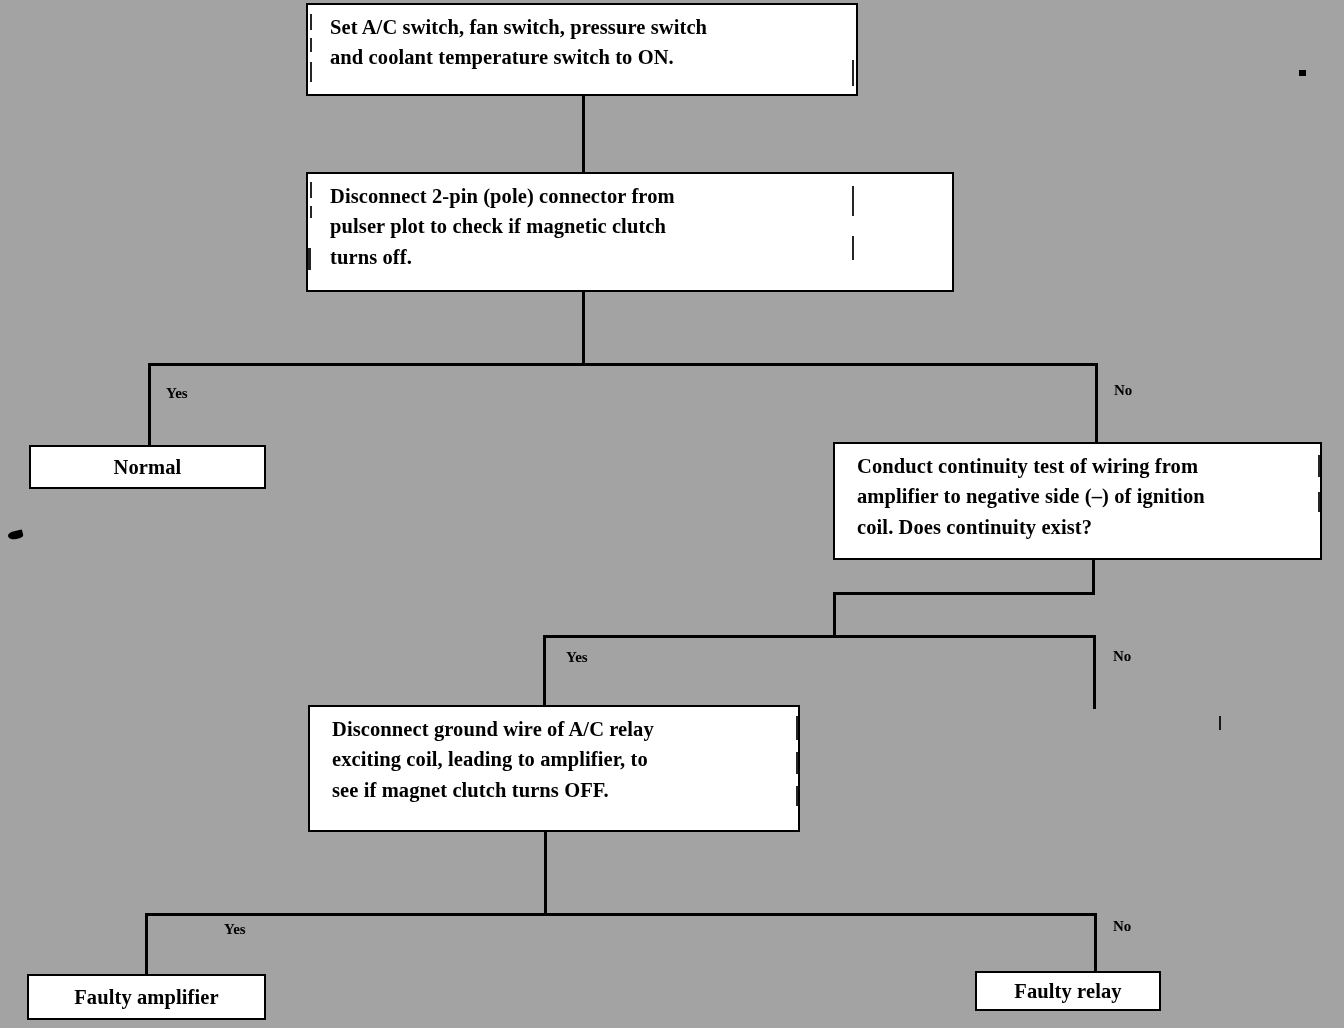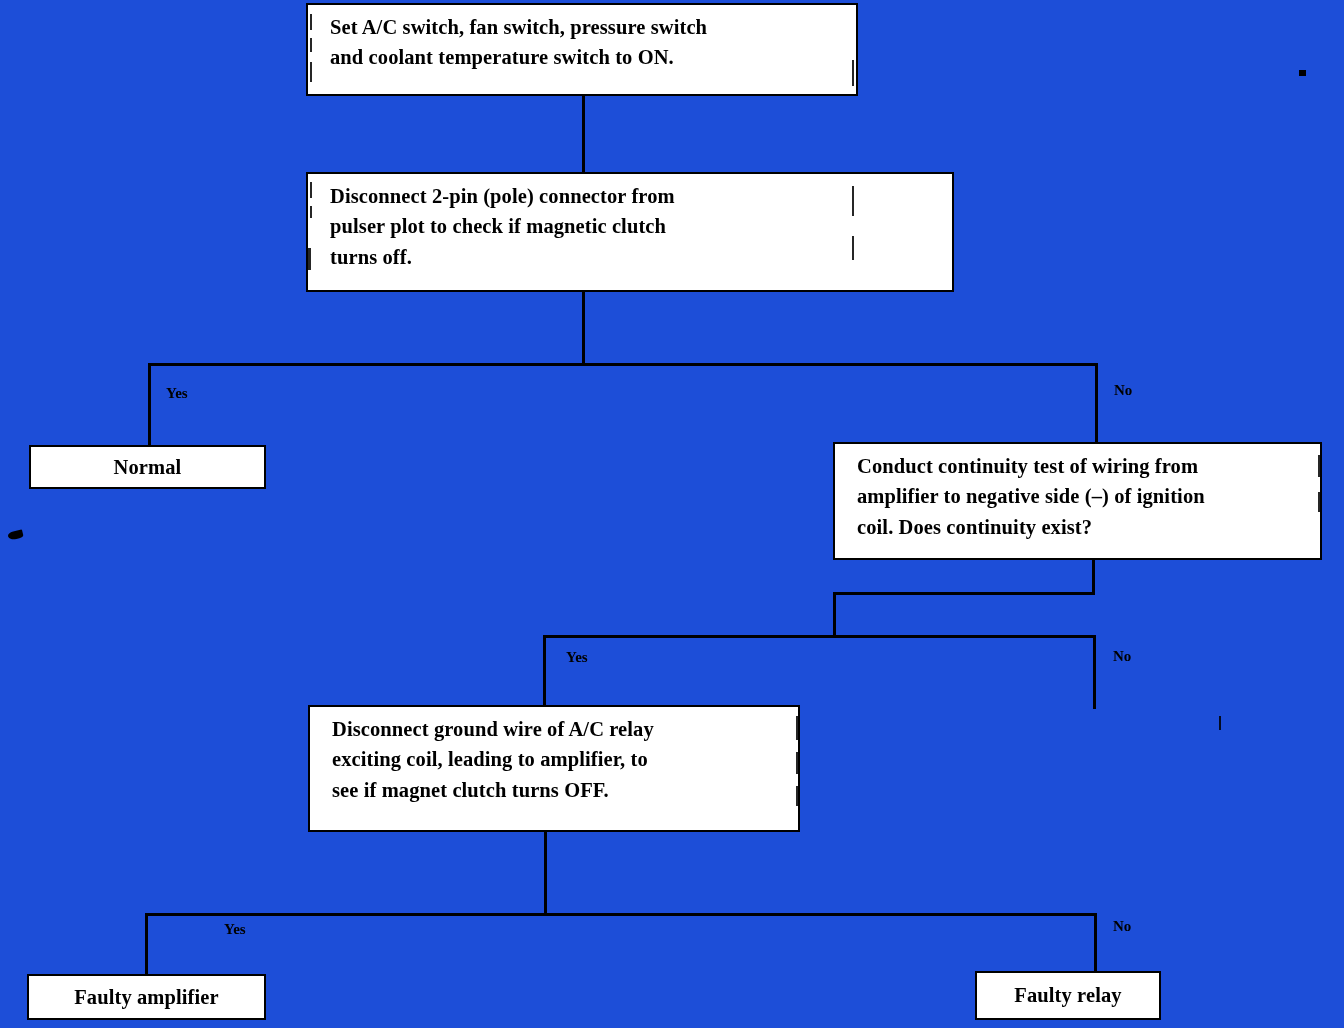--- a/index.html
+++ b/index.html
@@ -9,21 +9,21 @@
     background: #ffffff;
   }
   body {
     font-family: "Liberation Serif", "DejaVu Serif", serif;
     color: #000000;
   }
   #canvas {
     position: relative;
     width: 1344px;
     height: 1028px;
-    background: #1d4ed8;
+    background: #a3a3a3;
     overflow: hidden;
   }
 
   
   .node {
     position: absolute;
     box-sizing: border-box;
     border: 2.5px solid #000;
     background: #ffffff;
     display: flex;
@@ -152,21 +152,21 @@
 see if magnet clutch turns OFF.</span>
   </div>
   <div class="ghost" style="left:796px; top:716px; width:2px; height:24px;"></div>
   <div class="ghost" style="left:796px; top:752px; width:2px; height:22px;"></div>
   <div class="ghost" style="left:796px; top:786px; width:2px; height:20px;"></div>
 
   <div class="node term" style="left:27px; top:974px; width:239px; height:46px;">
     <span class="txt" style="text-align:center;">Faulty amplifier</span>
   </div>
 
-  <div class="node term" style="left:975px; top:971px; width:186px; height:49px;">
+  <div class="node term" style="left:975px; top:971px; width:186px; height:40px;">
     <span class="txt" style="text-align:center;">Faulty relay</span>
   </div>
 
   <div class="blabel" style="left:166px; top:385px;">Yes</div>
   <div class="blabel" style="left:1114px; top:382px;">No</div>
 
   <div class="blabel" style="left:566px; top:649px;">Yes</div>
   <div class="blabel" style="left:1113px; top:648px;">No</div>
 
   <div class="blabel" style="left:224px; top:921px;">Yes</div>

